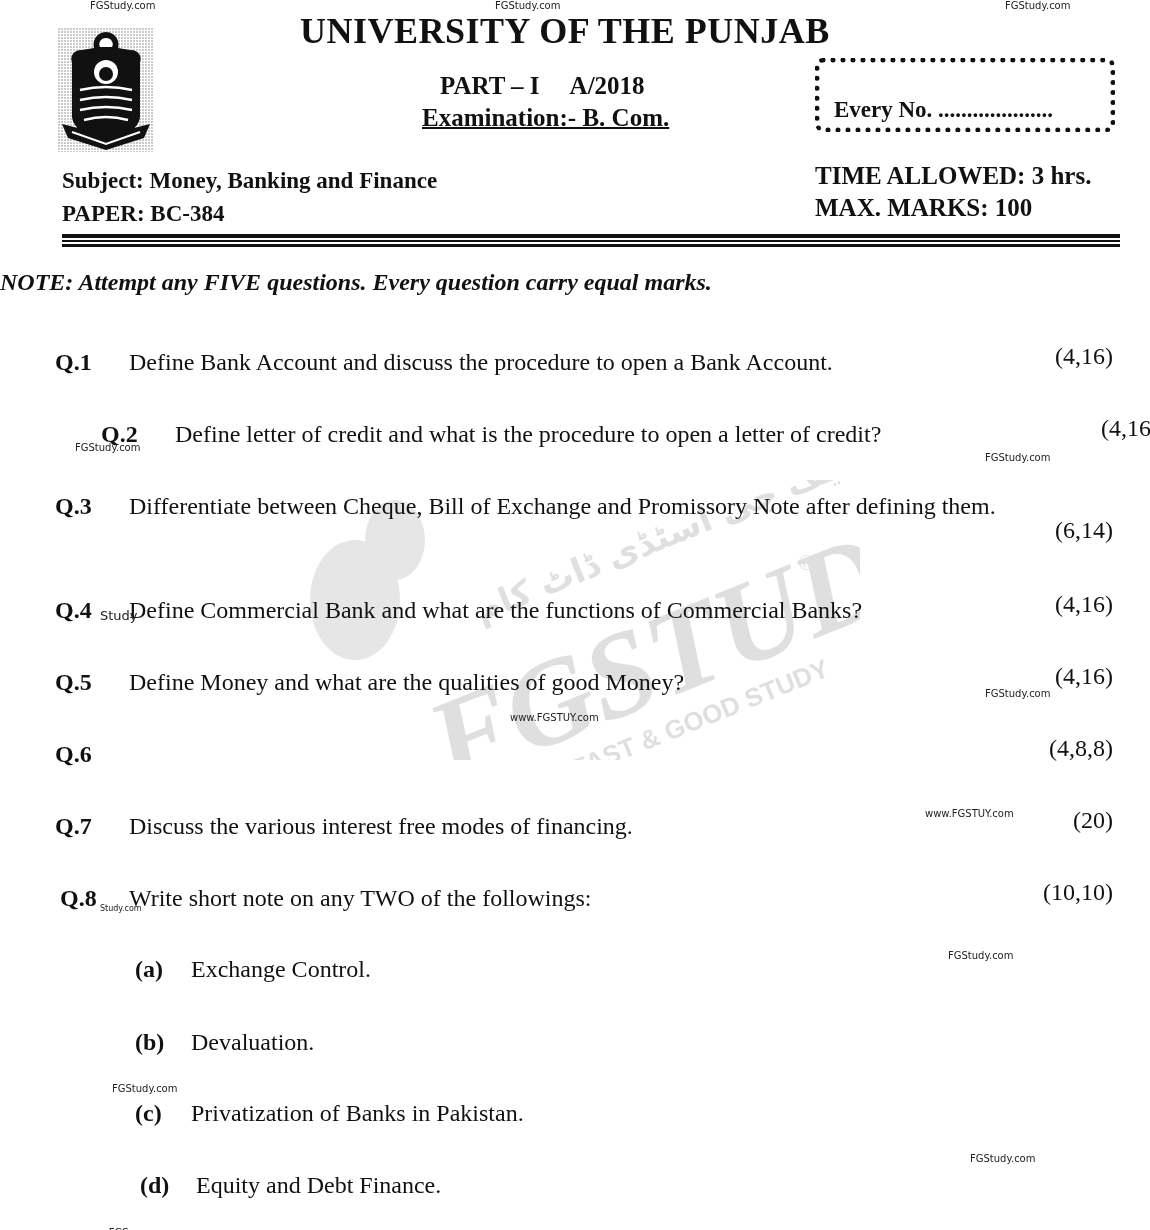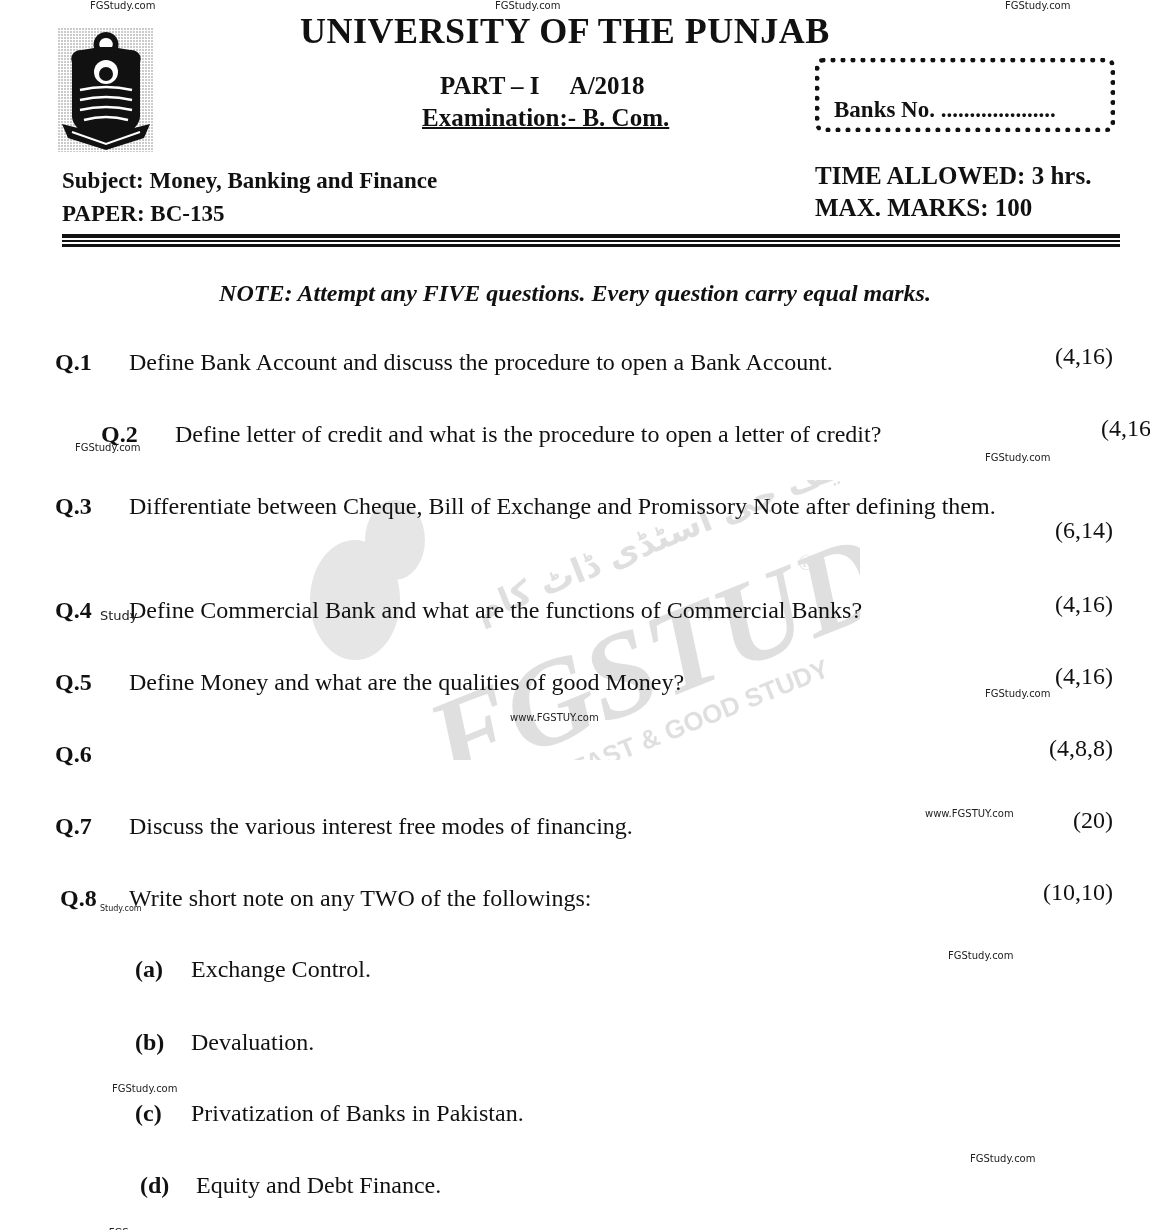--- a/index.html
+++ b/index.html
@@ -26,21 +26,21 @@
     left: 815px; top: 58px; width: 300px; height: 74px;
     border: 5px dotted #111; border-radius: 8px; box-sizing: border-box;
   }
   .roll-label { position: absolute; left: 14px; bottom: 4px; font-size: 23px; font-weight: bold; white-space: nowrap; }
   .subject { left: 62px; top: 168px; font-size: 23px; font-weight: bold; white-space: nowrap; }
   .paper { left: 62px; top: 201px; font-size: 23px; font-weight: bold; white-space: nowrap; }
   .time { left: 815px; top: 162px; font-size: 25px; font-weight: bold; white-space: nowrap; }
   .marks { left: 815px; top: 194px; font-size: 25px; font-weight: bold; white-space: nowrap; }
   .rule { left: 62px; width: 1058px; background: #111; }
   .note {
-    left: 0; width: 1150px; top: 280px; text-align: center;
+    left: 0; width: 1150px; top: 269px; text-align: left;
     font-size: 24px; font-weight: bold; font-style: italic; white-space: nowrap;
   }
   .q { left: 55px; width: 1058px; font-size: 24px; line-height: 33px; }
   .q .qnum { position: absolute; left: 0; top: 0; font-weight: bold; }
   .q .qtext { position: absolute; left: 74px; right: 0; top: 0; text-align: justify; }
   .q .qmarks { position: absolute; right: 0; top: -6px; white-space: nowrap; }
   .sub { left: 135px; font-size: 24px; white-space: nowrap; }
   .sub .lbl { font-weight: bold; display: inline-block; width: 56px; }
   .logo { left: 58px; top: 28px; width: 96px; height: 124px; }
   .watermark { left: 300px; top: 480px; width: 560px; height: 280px; pointer-events: none; }
@@ -76,25 +76,25 @@
   </svg>
 </div>
 
 <div class="abs title">UNIVERSITY OF THE PUNJAB</div>
 <div class="abs part">
   <span>PART – I</span><span class="yr">A/2018</span>
 </div>
 <div class="abs exam">Examination:- B. Com.</div>
 
 <div class="abs roll-box">
-  <span class="roll-label">Banks No. ....................</span>
+  <span class="roll-label">Every No. ....................</span>
 </div>
 
 <div class="abs subject">Subject: Money, Banking and Finance</div>
-<div class="abs paper">PAPER: BC-135</div>
+<div class="abs paper">PAPER: BC-384</div>
 <div class="abs time">TIME ALLOWED: 3 hrs.</div>
 <div class="abs marks">MAX. MARKS: 100</div>
 
 <div class="abs rule" style="top:234px;height:4px;"></div>
 <div class="abs rule" style="top:240px;height:2px;"></div>
 <div class="abs rule" style="top:244px;height:3px;"></div>
 
 <div class="abs watermark">
   <svg width="560" height="280" viewBox="0 0 560 280">
     <g opacity="0.18">

